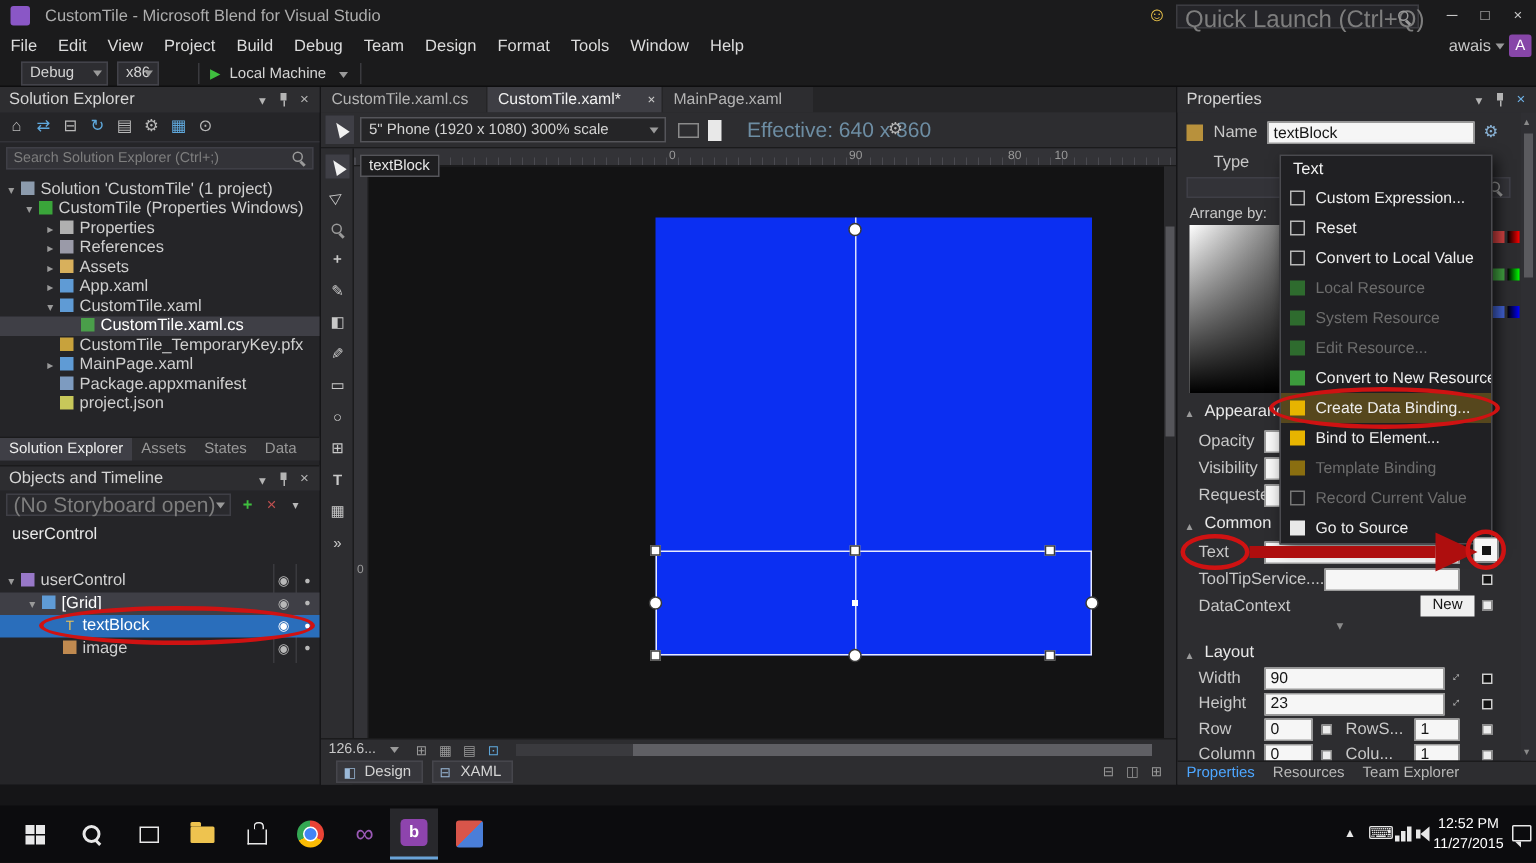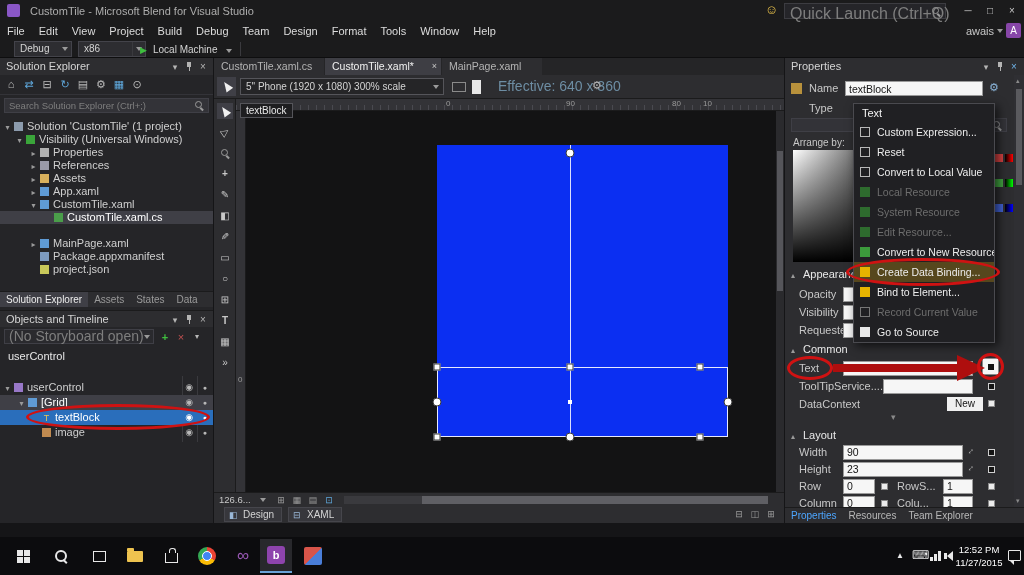--- a/index.html
+++ b/index.html
@@ -129,21 +129,21 @@
 
   <div id="menubar" class="a">
     <span class="menu-item">File</span><span class="menu-item">Edit</span><span class="menu-item">View</span><span class="menu-item">Project</span><span class="menu-item">Build</span><span class="menu-item">Debug</span><span class="menu-item">Team</span><span class="menu-item">Design</span><span class="menu-item">Format</span><span class="menu-item">Tools</span><span class="menu-item">Window</span><span class="menu-item">Help</span>
     <span class="a tx" style="right:30px;top:0;line-height:18px;color:#c8c8c8">awais</span>
     <span class="a" style="right:21px;top:7px;border-left:3px solid transparent;border-right:3px solid transparent;border-top:4px solid #9a9a9a"></span>
     <div class="a" style="right:3px;top:1px;width:15px;height:15px;background:#8746a8;border-radius:2px;color:#fff;font-size:10px;line-height:15px;text-align:center">A</div>
   </div>
 
   <div id="toolbar" class="a">
     <div class="dd" style="left:14px;width:58px"><span>Debug</span><span class="caret"></span></div>
-    <div class="dd" style="left:78px;width:68px"><span>x86</span><span class="caret"></span></div>
+    <div class="dd" style="left:78px;width:28px"><span>x86</span><span class="caret"></span></div>
     <div class="a" style="left:132px;top:2px;width:1px;height:14px;background:#3a3a3e"></div>
     <div class="a tx" style="left:140px;top:1px;height:16px;line-height:16px">
       <span style="color:#3fbf3f;font-size:9px">▶</span>
       <span style="font-size:10px;color:#d4d4d4;margin-left:3px">Local Machine</span>
       <span style="display:inline-block;margin-left:5px;border-left:3px solid transparent;border-right:3px solid transparent;border-top:4px solid #9a9a9a"></span>
     </div>
     <div class="a" style="left:240px;top:2px;width:1px;height:14px;background:#3a3a3e"></div>
   </div>
 
   <div id="left-panel" class="a">
@@ -162,27 +162,28 @@
       <span class="sic" style="left:94px">⚙</span>
       <span class="sic" style="left:112px;color:#5fa8dc">▦</span>
       <span class="sic" style="left:130px">⊙</span>
     </div>
     <div class="a" style="left:4px;top:40px;width:205px;height:15px;background:#333338;border:1px solid #3f3f46">
       <span class="a tx" style="left:4px;top:0;line-height:13px;font-size:9.5px;color:#7e7e7e">Search Solution Explorer (Ctrl+;)</span>
       <span class="mag a" style="right:4px;top:2px"></span>
     </div>
 
     <div class="trow" style="top:62px"><span style="margin-left:2px" class="exp">▾</span><span class="fic" style="background:#8c9bad"></span><span class="tx">Solution 'CustomTile' (1 project)</span></div>
-    <div class="trow" style="top:75px"><span style="margin-left:14px" class="exp">▾</span><span class="fic" style="background:#3aa53a"></span><span class="tx">Visibility (Universal Windows)</span></div>
+    <div class="trow" style="top:75px"><span style="margin-left:14px" class="exp">▾</span><span class="fic" style="background:#3aa53a"></span><span class="tx">CustomTile (Properties Windows)</span></div>
     <div class="trow" style="top:88px"><span style="margin-left:28px" class="exp">▸</span><span class="fic" style="background:#b0b0b0"></span><span class="tx">Properties</span></div>
     <div class="trow" style="top:101px"><span style="margin-left:28px" class="exp">▸</span><span class="fic" style="background:#9a9aa8"></span><span class="tx">References</span></div>
     <div class="trow" style="top:114px"><span style="margin-left:28px" class="exp">▸</span><span class="fic" style="background:#d8b05c"></span><span class="tx">Assets</span></div>
     <div class="trow" style="top:140px"><span style="margin-left:28px" class="exp">▾</span><span class="fic" style="background:#5f9bd5"></span><span class="tx">CustomTile.xaml</span></div>
     <div class="trow" style="top:127px"><span style="margin-left:28px" class="exp">▸</span><span class="fic" style="background:#5f9bd5"></span><span class="tx">App.xaml</span></div>
     <div class="trow" style="top:153px;background:#3f3f46;color:#fff"><span style="margin-left:42px" class="exp"></span><span class="fic" style="background:#4a9e4a"></span><span class="tx">CustomTile.xaml.cs</span></div>
+    <div class="trow" style="top:166px"><span style="margin-left:28px" class="exp"></span><span class="fic" style="background:#c8a23c"></span><span class="tx">CustomTile_TemporaryKey.pfx</span></div>
     <div class="trow" style="top:179px"><span style="margin-left:28px" class="exp">▸</span><span class="fic" style="background:#5f9bd5"></span><span class="tx">MainPage.xaml</span></div>
     <div class="trow" style="top:192px"><span style="margin-left:28px" class="exp"></span><span class="fic" style="background:#7d9bc0"></span><span class="tx">Package.appxmanifest</span></div>
     <div class="trow" style="top:205px"><span style="margin-left:28px" class="exp"></span><span class="fic" style="background:#c8c85a"></span><span class="tx">project.json</span></div>
 
     <div class="a" style="left:0;top:233px;width:213px;height:16px;background:#2d2d30;border-top:1px solid #1b1b1c">
       <span class="ltab on">Solution Explorer</span><span class="ltab">Assets</span><span class="ltab">States</span><span class="ltab">Data</span>
     </div>
 
     <div class="phdr" style="top:252px;border-top:1px solid #1b1b1c">
       <span class="t tx">Objects and Timeline</span>
@@ -406,20 +407,21 @@
       <div class="ctx-h tx">Text</div>
       <div class="mi"><span class="mic out"></span><span class="tx">Custom Expression...</span></div>
       <div class="mi"><span class="mic out"></span><span class="tx">Reset</span></div>
       <div class="mi"><span class="mic out"></span><span class="tx">Convert to Local Value</span></div>
       <div class="mi dis"><span class="mic green"></span><span class="tx">Local Resource</span></div>
       <div class="mi dis"><span class="mic green"></span><span class="tx">System Resource</span></div>
       <div class="mi dis"><span class="mic green"></span><span class="tx">Edit Resource...</span></div>
       <div class="mi"><span class="mic green"></span><span class="tx">Convert to New Resource...</span></div>
       <div class="mi hl"><span class="mic yellow"></span><span class="tx">Create Data Binding...</span></div>
       <div class="mi"><span class="mic yellow"></span><span class="tx">Bind to Element...</span></div>
+      <div class="mi dis"><span class="mic yellow"></span><span class="tx">Template Binding</span></div>
       <div class="mi dis"><span class="mic grayout"></span><span class="tx">Record Current Value</span></div>
       <div class="mi"><span class="mic white"></span><span class="tx">Go to Source</span></div>
       <div class="ring" style="left:-8px;top:154px;width:154px;height:28px"></div>
     </div>
 
     <div class="ring" style="left:2px;top:298px;width:46px;height:24px"></div>
     <div class="arrowshaft" style="left:48px;top:306px;width:124px;height:8px"></div>
     <div class="arrowhead" style="left:172px;top:297px"></div>
     <div class="ring" style="left:192px;top:295px;width:27px;height:27px"></div>
   </div>

